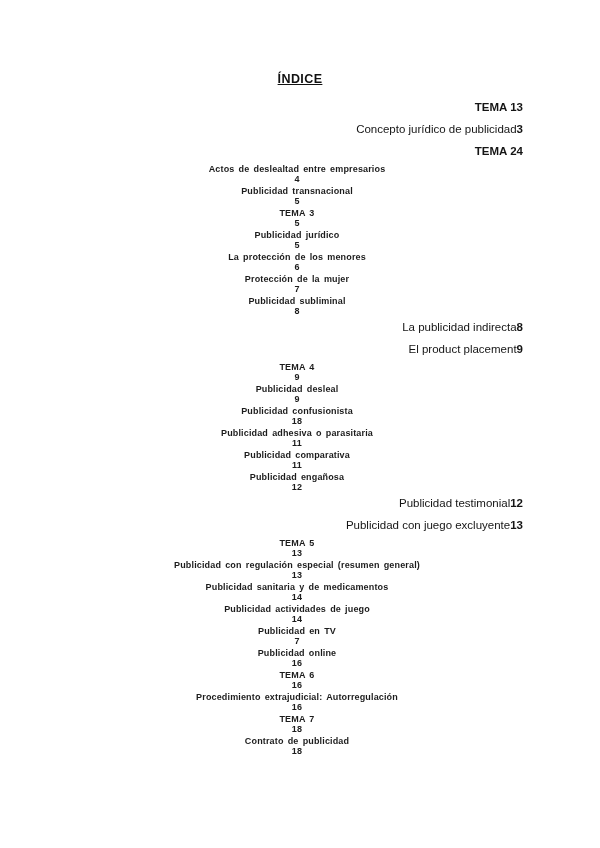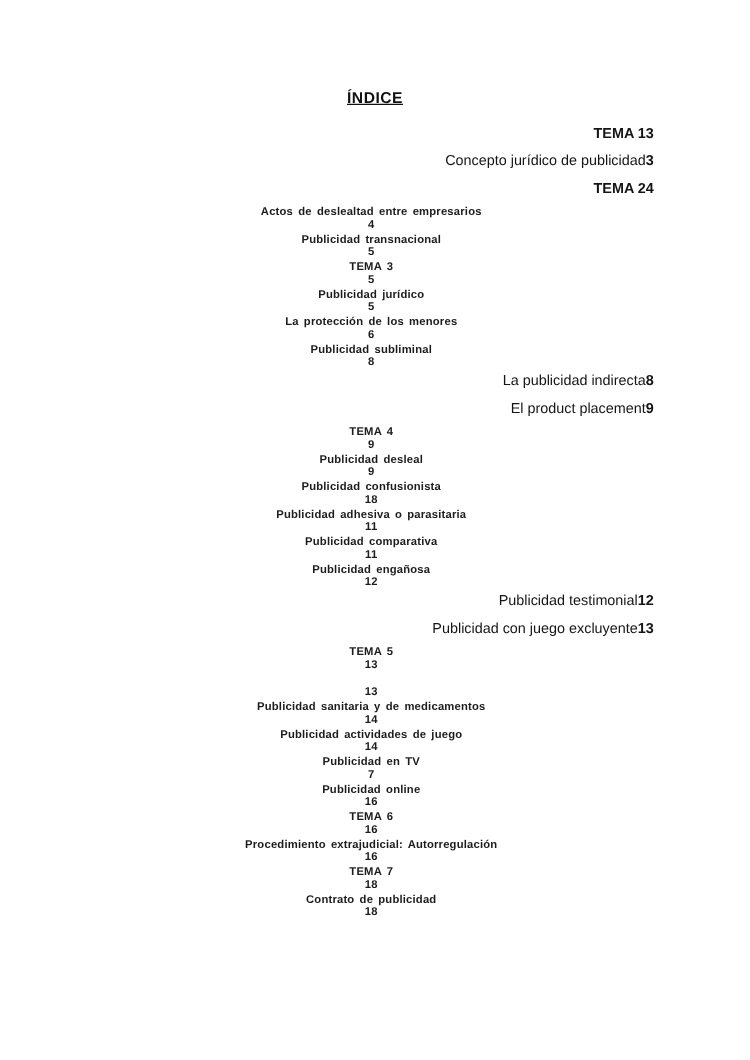--- a/index.html
+++ b/index.html
@@ -108,20 +108,24 @@
       </div>
       <div class="toc-row small">
         <span class="toc-label">Publicidad jurídico</span>
         <span class="toc-page">5</span>
       </div>
       <div class="toc-row small">
         <span class="toc-label">La protección de los menores</span>
         <span class="toc-page">6</span>
       </div>
       <div class="toc-row small">
+        <span class="toc-label">Protección de la mujer</span>
+        <span class="toc-page">7</span>
+      </div>
+      <div class="toc-row small">
         <span class="toc-label">Publicidad subliminal</span>
         <span class="toc-page">8</span>
       </div>
       <div class="toc-row large">
         <span class="toc-label">La publicidad indirecta</span>
         <span class="toc-page">8</span>
       </div>
       <div class="toc-row large">
         <span class="toc-label">El product placement</span>
         <span class="toc-page">9</span>
@@ -156,20 +160,21 @@
       </div>
       <div class="toc-row large">
         <span class="toc-label">Publicidad con juego excluyente</span>
         <span class="toc-page">13</span>
       </div>
       <div class="toc-row small">
         <span class="toc-label">TEMA 5</span>
         <span class="toc-page">13</span>
       </div>
       <div class="toc-row small">
+        <span class="toc-label">Publicidad con regulación especial (resumen general)</span>
         <span class="toc-page">13</span>
       </div>
       <div class="toc-row small">
         <span class="toc-label">Publicidad sanitaria y de medicamentos</span>
         <span class="toc-page">14</span>
       </div>
       <div class="toc-row small">
         <span class="toc-label">Publicidad actividades de juego</span>
         <span class="toc-page">14</span>
       </div>

